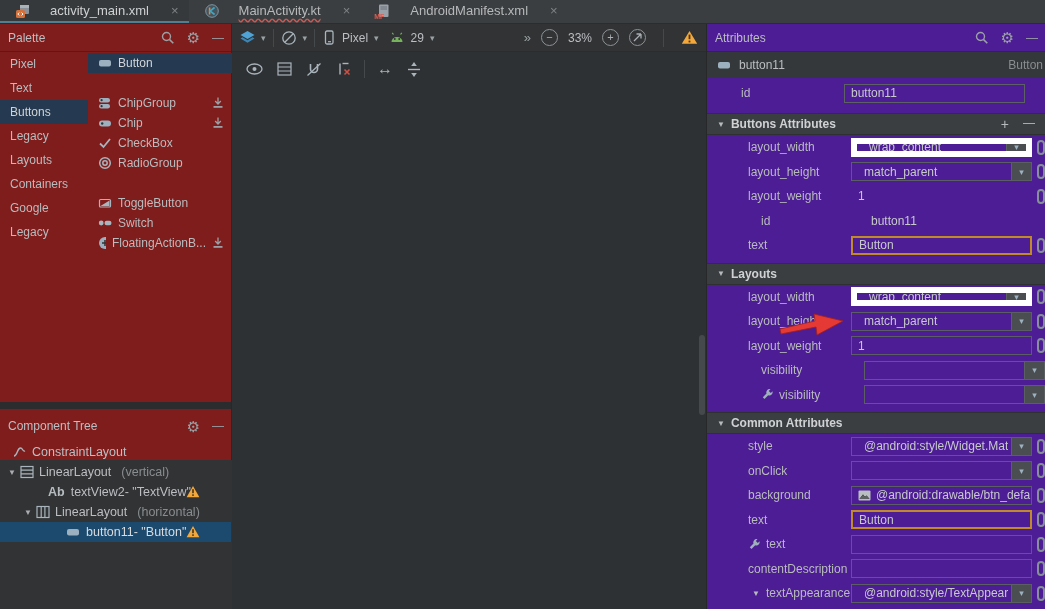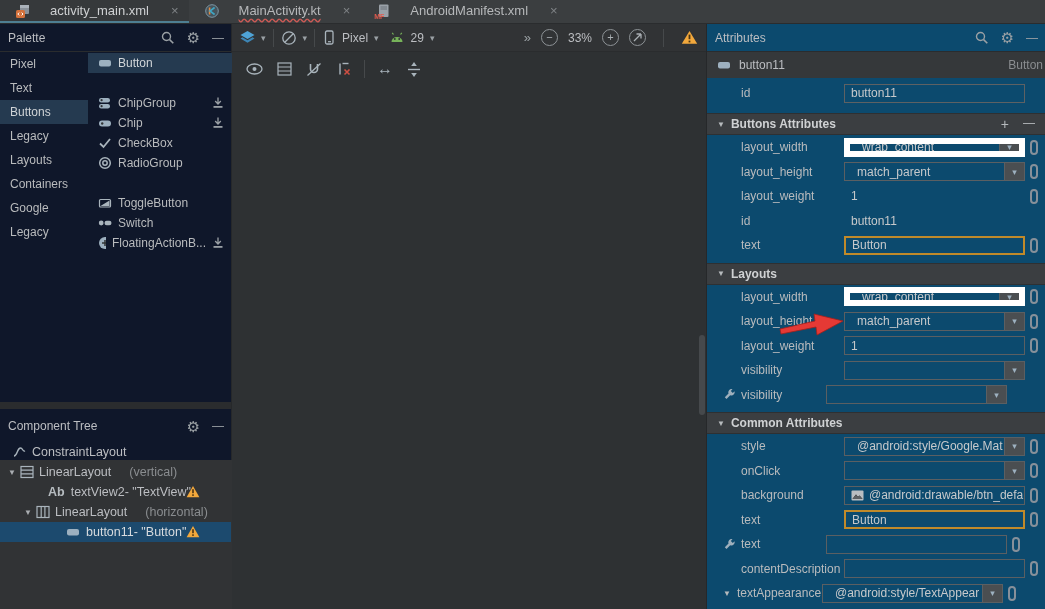--- a/index.html
+++ b/index.html
@@ -19,21 +19,21 @@
          border-bottom:2px solid transparent; color:#b6b8ba; font-size:13px; }
   .tab.sel { background:#36393b; border-bottom:2px solid #4e7f93; color:#ced0d2; }
   .tab .close { color:#7f8386; font-size:13px; margin-left:2px; }
   .tab .wavy { text-decoration: underline; text-decoration-style: wavy;
                text-decoration-color:#cf5b56; text-underline-offset:3px; }
   .file-ico { position:relative; width:14px; height:14px; }
   .file-ico i { position:absolute; bottom:-2px; left:-2px; font-style:normal; font-weight:bold;
                 font-size:7px; color:#e05a4d; letter-spacing:0; }
 
   
-  #left { left:0; top:24px; width:232px; height:436px; background:#0f172a;
+  #left { left:0; top:24px; width:232px; height:436px; background:#7f1d1d;
           border-right:1px solid #26282a; }
   .panel-head { display:flex; align-items:center; height:28px; padding:0 8px;
                 border-bottom:1px solid #2a2c2e; }
   .panel-head .ttl { flex:1; color:#bcbec2; }
   .hicons { display:flex; align-items:center; gap:12px; color:#9aa0a4; }
   .gear { font-size:15px; line-height:1; color:#9aa0a4; }
   .mins { font-size:12px; color:#9aa0a4; letter-spacing:-1px; }
 
   .cat { position:absolute; left:0; width:88px; height:24px; display:flex; align-items:center;
          padding-left:10px; color:#b9bbbd; }
@@ -41,21 +41,21 @@
   .pitem { position:absolute; left:88px; width:144px; height:20px; display:flex;
            align-items:center; gap:6px; padding-left:10px; color:#b9bbbd; }
   .pitem.sel { background:#253a50; color:#d2d6d9; }
   .pitem .dl { margin-left:auto; margin-right:8px; }
 
   .lp-sep { position:absolute; left:0; top:378px; width:231px; height:7px; background:#2a2c2e; }
   #tree-head { position:absolute; left:0; top:388px; width:231px; }
   .trow { position:absolute; width:231px; height:20px; display:flex; align-items:center;
           color:#bcbec2; font-size:12.5px; }
   .trow.sel { background:#1c4a6e; color:#d8dbde; }
-  .trow .sfx { color:#8a8d90; margin-left:18px; }
+  .trow .sfx { color:#8a8d90; margin-left:10px; }
   .texp { font-size:8px; color:#a9adb1; width:12px; text-align:center; }
   .warn-right { position:absolute; left:186px; top:3px; }
 
   
   #center { left:232px; top:24px; width:474px; height:585px; background:#2e3133; }
   #dtoolbar { position:absolute; left:0; top:0; width:474px; height:28px; background:#313335;
               border-bottom:1px solid #2a2c2e; display:flex; align-items:center; padding:0 8px; }
   .tgroup { display:flex; align-items:center; gap:6px; }
   .tsep { width:1px; height:18px; background:#46494b; margin:0 7px; }
   .caret { font-size:9px; color:#9aa0a4; }
@@ -74,33 +74,33 @@
                 border:2px solid #1f86e8; }
   #grey-btn { position:absolute; left:8px; top:182px; width:339px; height:69px;
               background:#d9dad9; border:1px solid #cccccc; display:flex; align-items:center;
               justify-content:center; color:#212121; font-size:13px; font-weight:bold;
               letter-spacing:0.6px; }
   .handle { position:absolute; width:7px; height:7px; background:#1f86e8; }
   #cscroll { position:absolute; left:467px; top:311px; width:6px; height:80px;
              background:#46494c; border-radius:3px; }
 
   
-  #right { left:706px; top:24px; width:339px; height:585px; background:#0c4a6e;
+  #right { left:706px; top:24px; width:339px; height:585px; background:#4c1d95;
            border-left:1px solid #26282a; }
   #attr-comp { display:flex; align-items:center; gap:8px; height:26px; padding:0 10px;
                background:#35383a; overflow:hidden; white-space:nowrap; }
   #attr-comp .ctype { margin-left:auto; color:#8a8d90; margin-right:-8px; }
   #idrow { display:flex; align-items:center; height:30px; padding-left:34px; }
   .sect { display:flex; align-items:center; height:22px; background:#3b3e41; margin-top:5px;
           padding:0 10px; color:#cfd1d3; font-weight:bold; gap:6px;
           border-top:1px solid #2e3032; border-bottom:1px solid #2e3032; }
   .sect .exp { font-size:8px; color:#b6babd; font-weight:normal; }
   .sect .plusmin { margin-left:auto; display:flex; gap:14px; color:#b6babd; font-weight:normal;
                    font-size:14px; }
-  .arow { display:flex; align-items:center; height:24.5px; padding-left:34px; position:relative; }
+  .arow { display:flex; align-items:center; height:24.5px; padding-left:34px; position:relative;justify-content:flex-end; }
   .arow.wr { padding-left:16px; }
   .alabel { width:103px; color:#b9bbbd; overflow:hidden; white-space:nowrap; flex:none; }
   .alabel2 { width:85px; color:#b9bbbd; overflow:hidden; white-space:nowrap; flex:none; }
   .wrench { width:14px; margin-right:4px; flex:none; }
   .rexp { width:14px; font-size:8px; color:#b6babd; flex:none; }
   .afield { width:181px; height:19px; flex:none; display:flex; align-items:center;
             overflow:hidden; white-space:nowrap; color:#c7c9cb; }
   .tb { border:1px solid #5b5f62; padding-left:6px; }
   .tb.orange { border:2px solid #c08a2a; }
   .plainv { padding-left:7px; }
@@ -558,21 +558,21 @@
       </span>
   </div>
 
   <div class="sect">
     <span class="exp">▼</span>
     <span>Common Attributes</span>
   </div>
   <div class="arow">
     <span class="alabel">style</span>
     <span class="afield dd">
-        <span style="padding-left:6px;overflow:hidden">@android:style/Google.Mat</span>
+        <span style="padding-left:6px;overflow:hidden">@android:style/Widget.Mat</span>
         <span class="ddcaret">▾</span>
       </span>
     <span class="capsule"></span>
   </div>
   <div class="arow">
     <span class="alabel">onClick</span>
     <span class="afield dd">
         <span></span>
         <span class="ddcaret">▾</span>
       </span>

